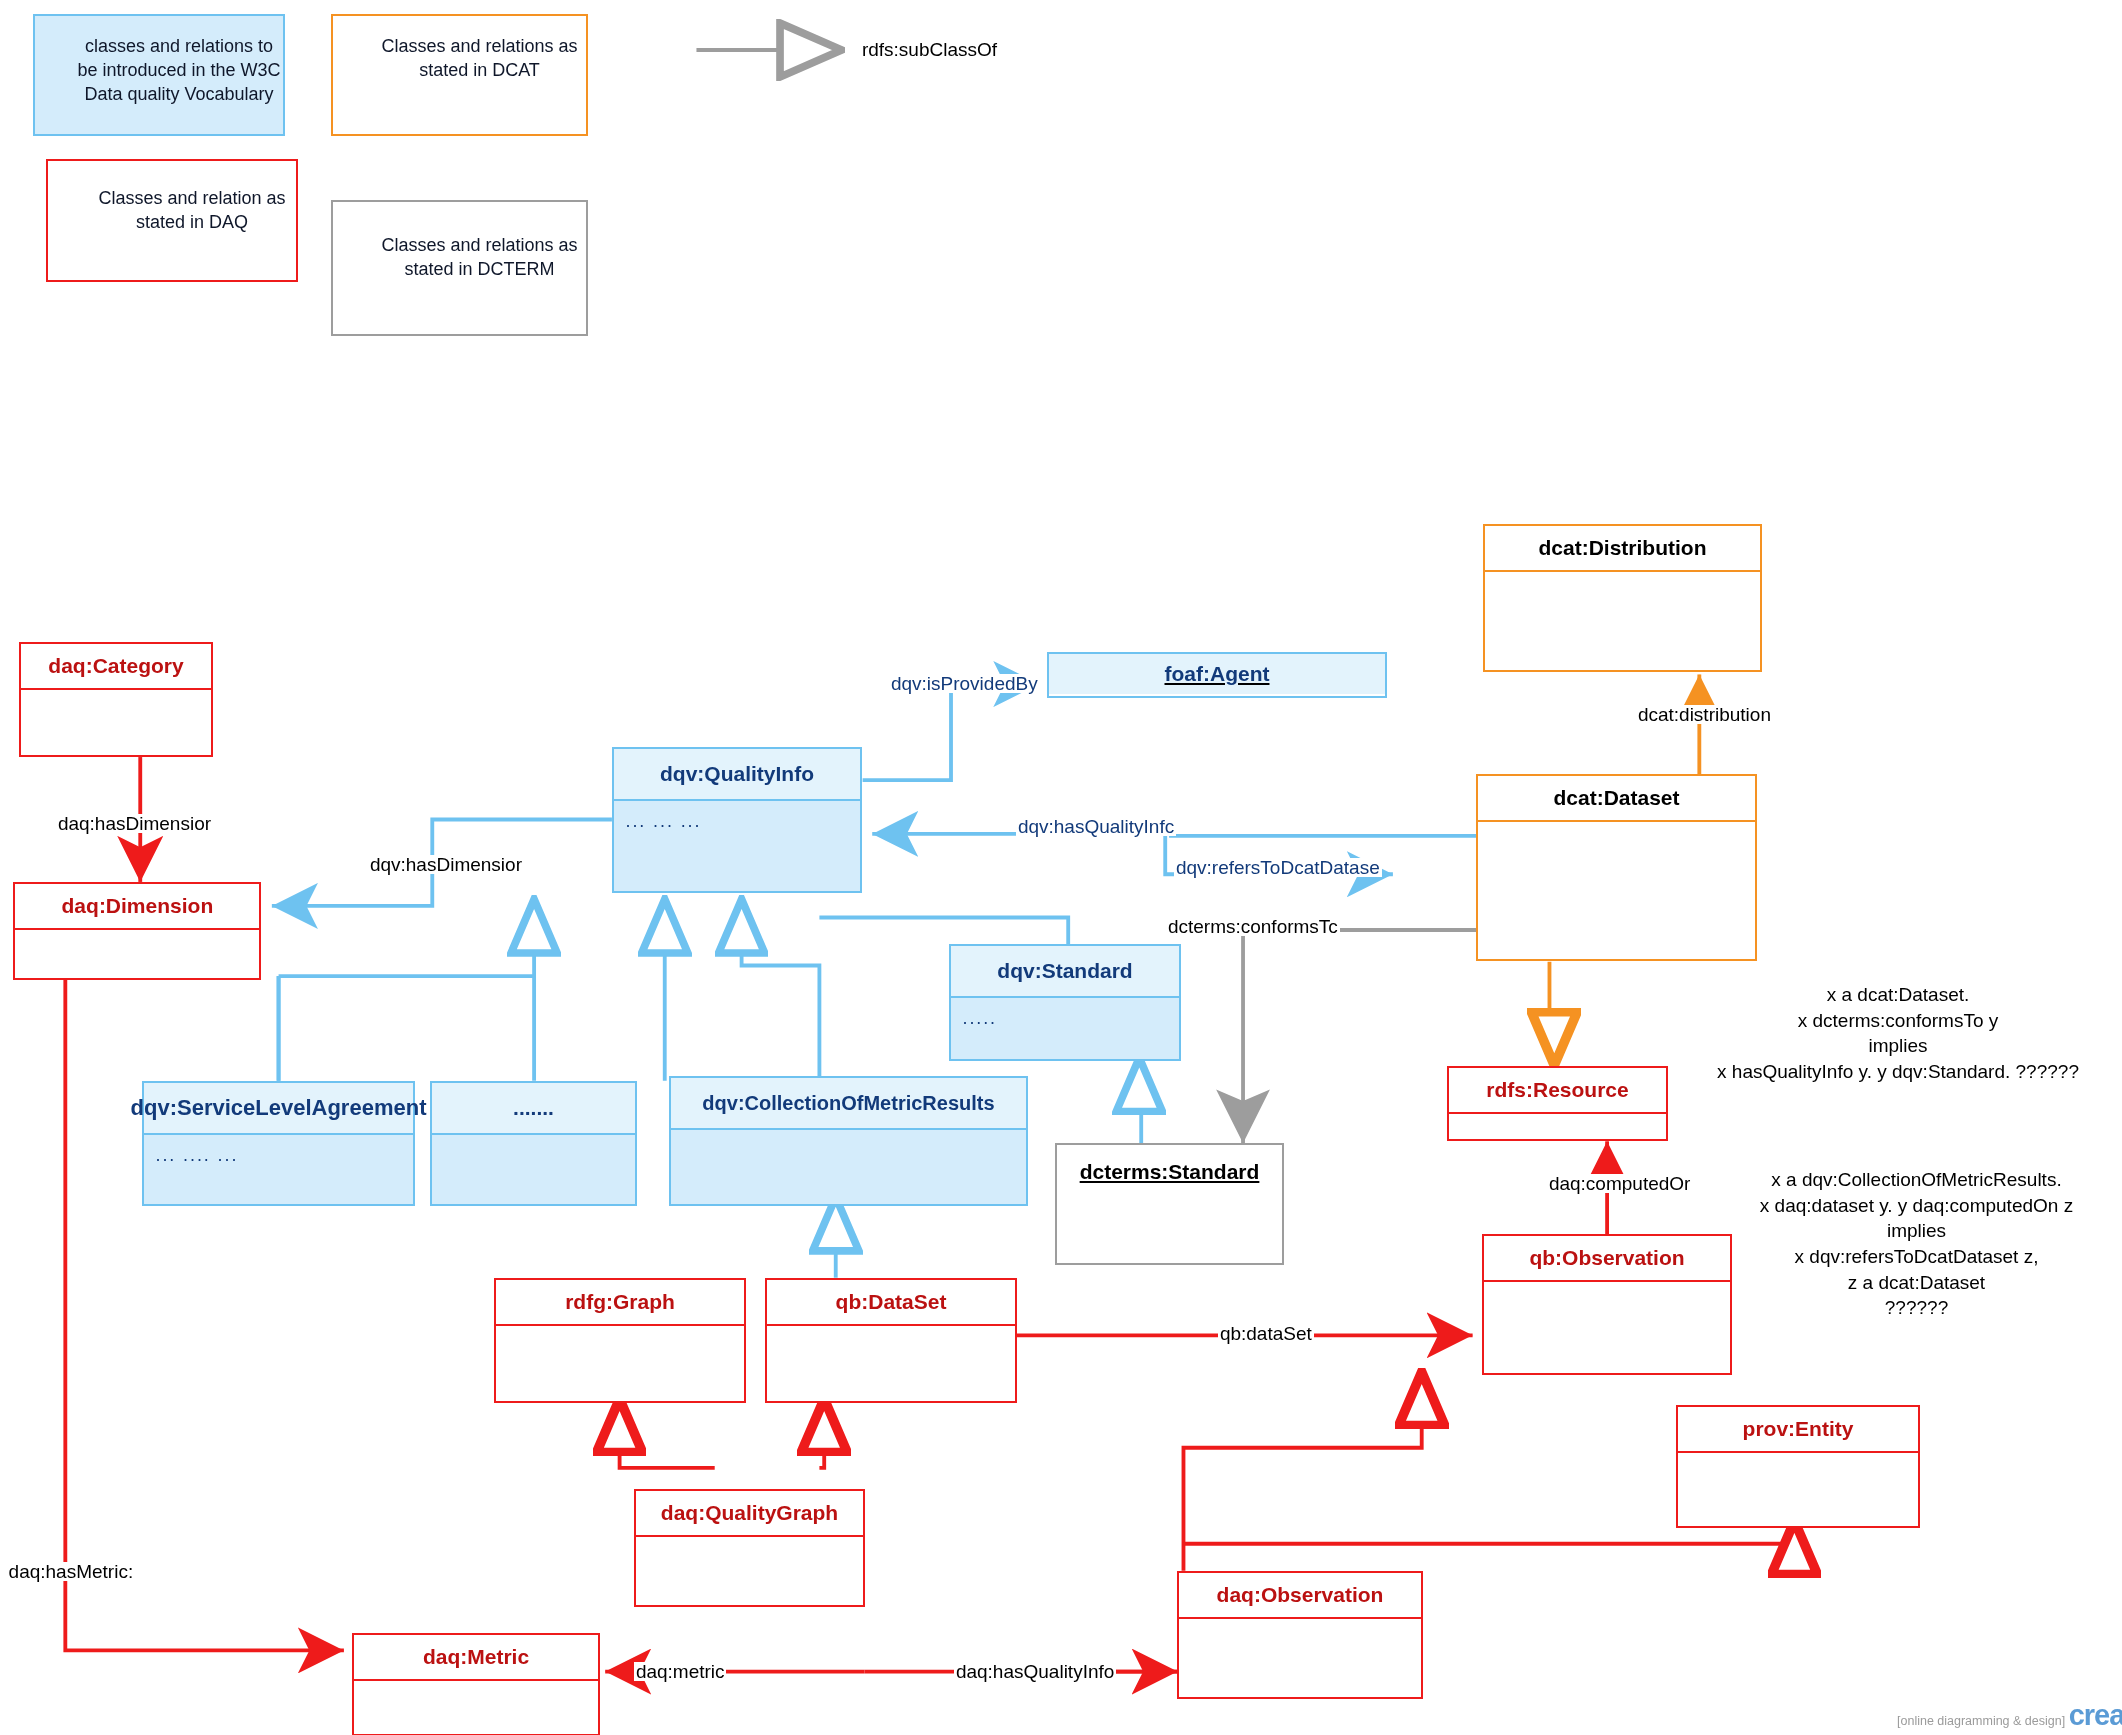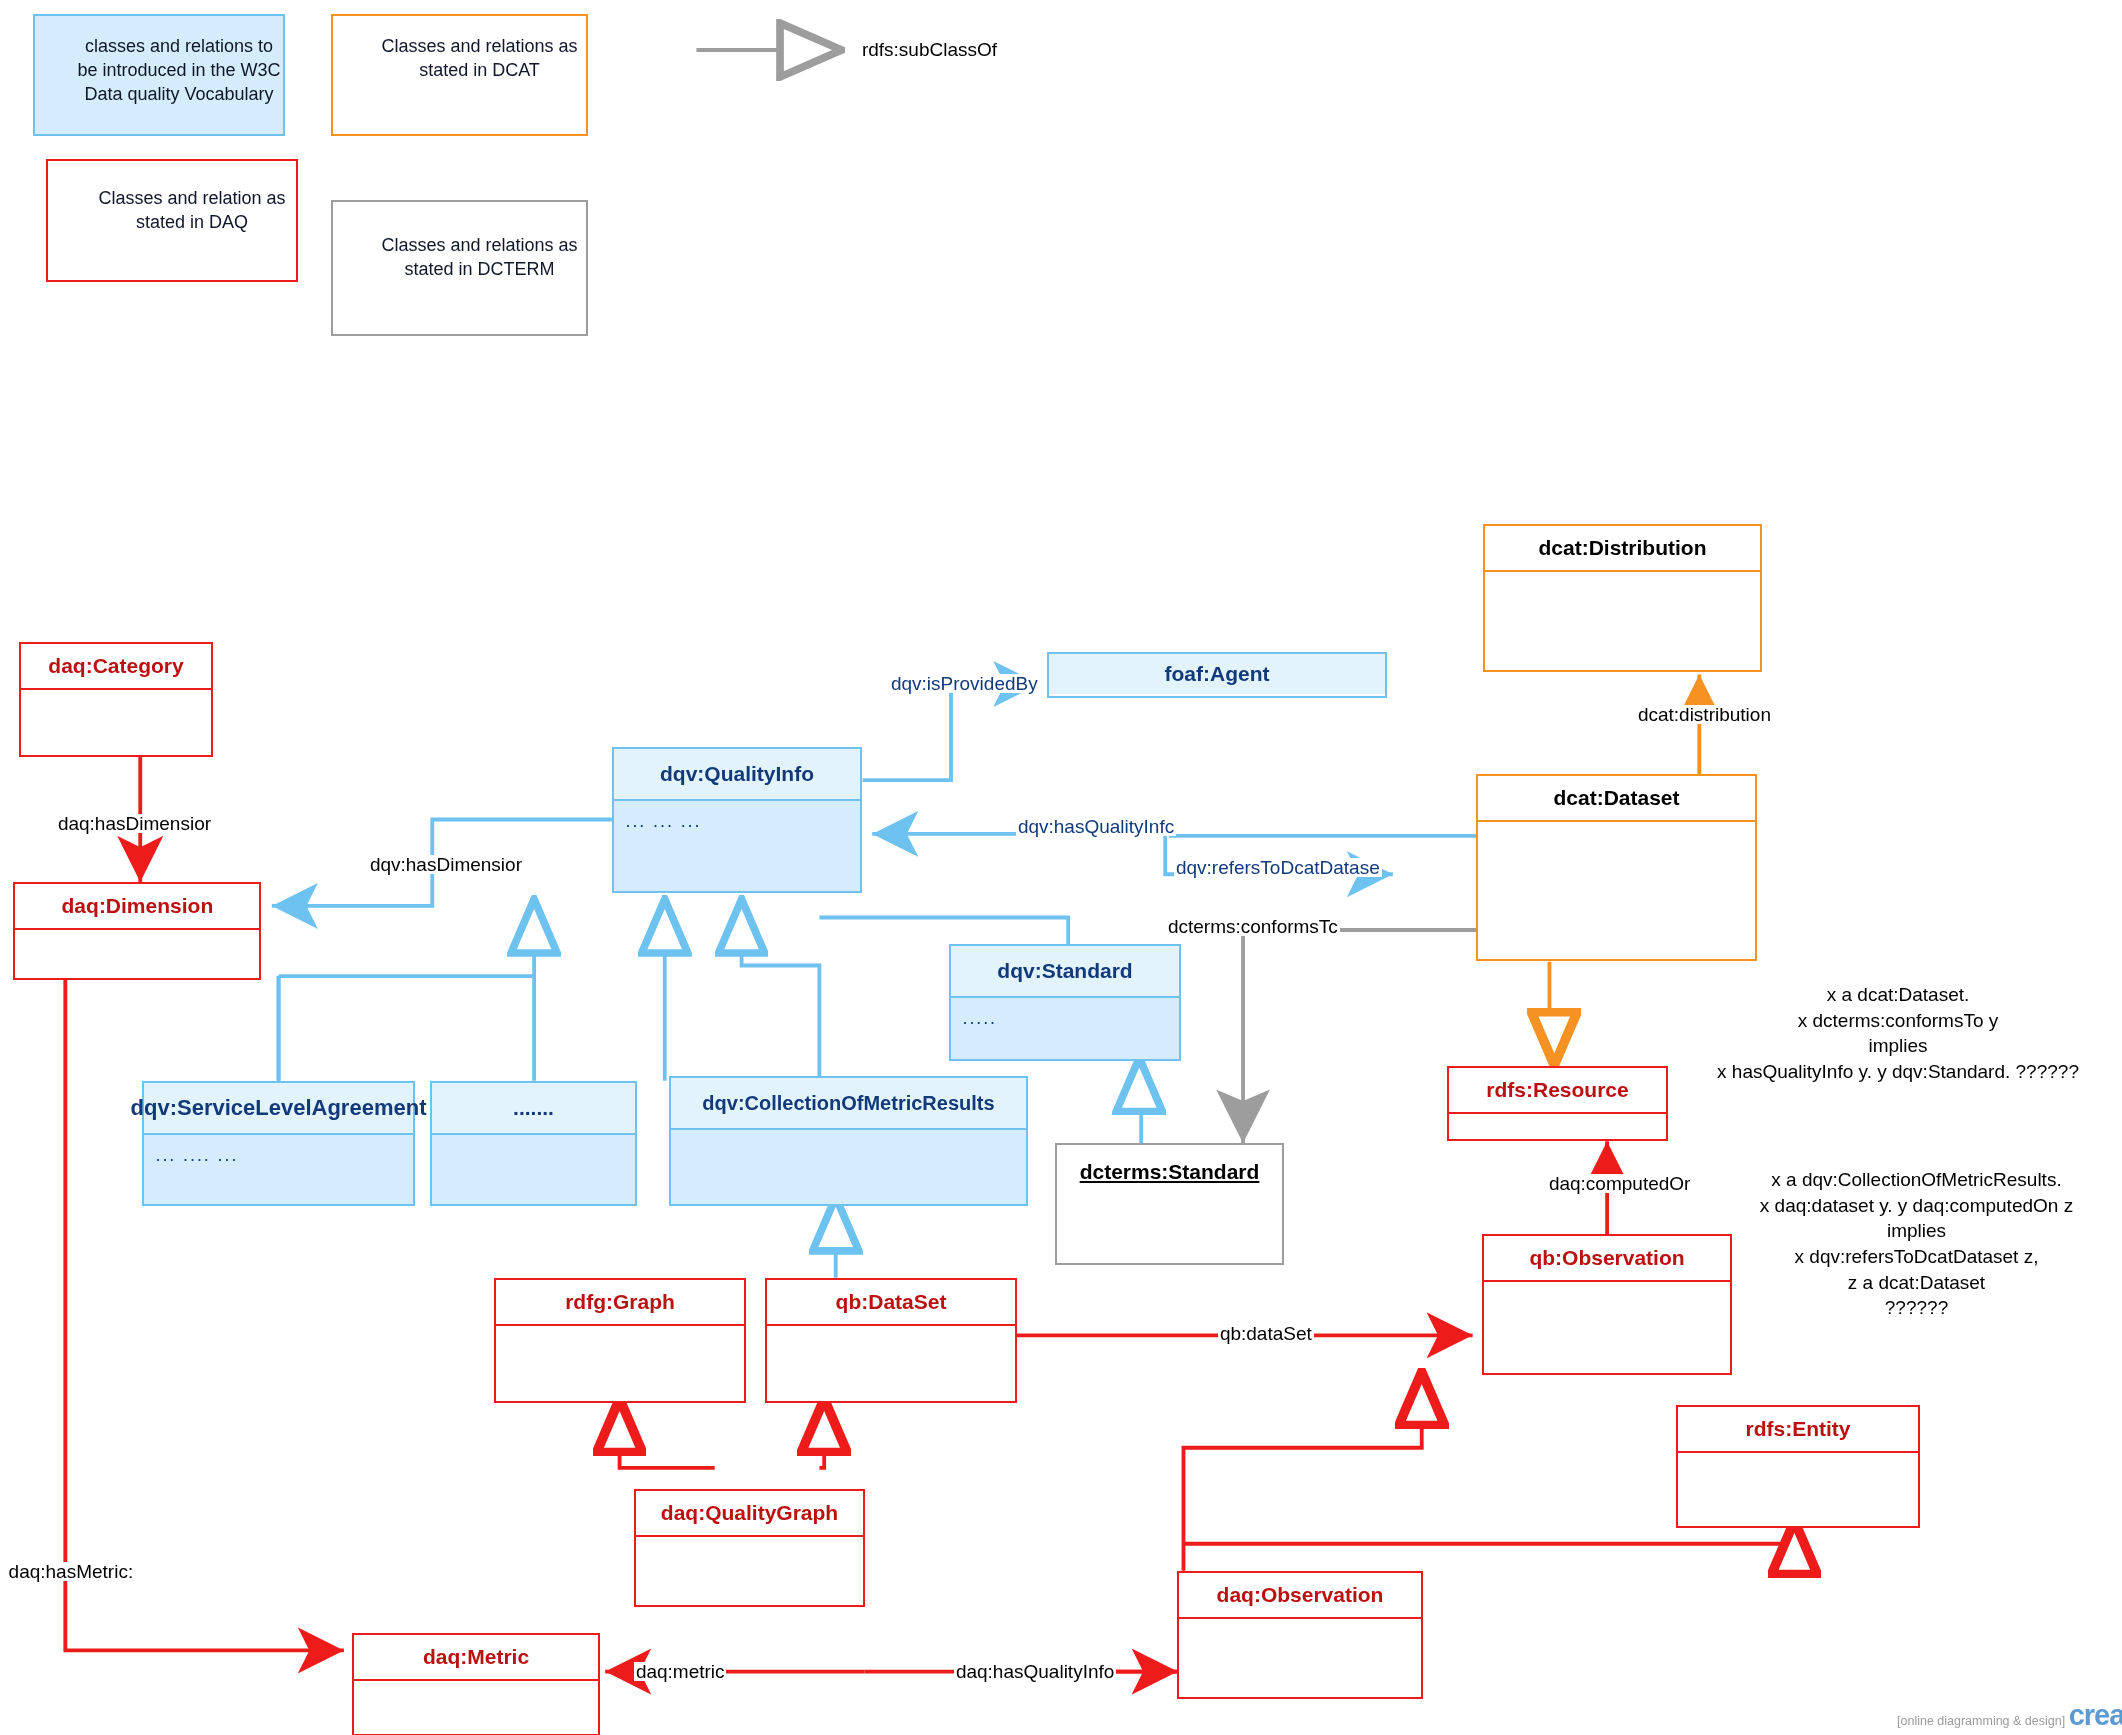--- a/index.html
+++ b/index.html
@@ -167,21 +167,21 @@
   <div class="cls red" style="left:13.4px;top:882px;width:248px;height:98px;">
     <div class="title">daq:Dimension</div>
     <div class="body" style="height:calc(100% - 44px);"></div>
   </div>
 
   <div class="cls blue" style="left:612px;top:747px;width:250px;height:146px;">
     <div class="title">dqv:QualityInfo</div>
     <div class="body" style="height:calc(100% - 50px);">... ... ...</div>
   </div>
 
-  <div class="cls blue" style="left:1047px;top:652px;width:340px;height:46px;">
+  <div class="cls blue" style="left:1047px;top:652px;width:340px;height:46px;text-decoration:underline;">
     <div class="title" style="height:40px;">foaf:Agent</div>
   </div>
 
   <div class="cls blue" style="left:142px;top:1081px;width:273px;height:125px;">
     <div class="title" style="font-size:22px;">dqv:ServiceLevelAgreement</div>
     <div class="body" style="height:calc(100% - 50px);">... .... ...</div>
   </div>
 
   <div class="cls blue" style="left:430px;top:1081px;width:207px;height:125px;">
     <div class="title">.......</div>
@@ -231,21 +231,21 @@
     <div class="title">qb:DataSet</div>
     <div class="body" style="height:calc(100% - 44px);"></div>
   </div>
 
   <div class="cls red" style="left:634px;top:1489px;width:231px;height:118px;">
     <div class="title">daq:QualityGraph</div>
     <div class="body" style="height:calc(100% - 44px);"></div>
   </div>
 
   <div class="cls red" style="left:1676px;top:1405px;width:244px;height:123px;">
-    <div class="title">rdfs:Entity</div>
+    <div class="title">prov:Entity</div>
     <div class="body" style="height:calc(100% - 44px);"></div>
   </div>
 
   <div class="cls red" style="left:1177px;top:1571px;width:246px;height:128px;">
     <div class="title">daq:Observation</div>
     <div class="body" style="height:calc(100% - 44px);"></div>
   </div>
 
   <div class="cls red" style="left:352px;top:1633px;width:248px;height:103px;">
     <div class="title">daq:Metric</div>

